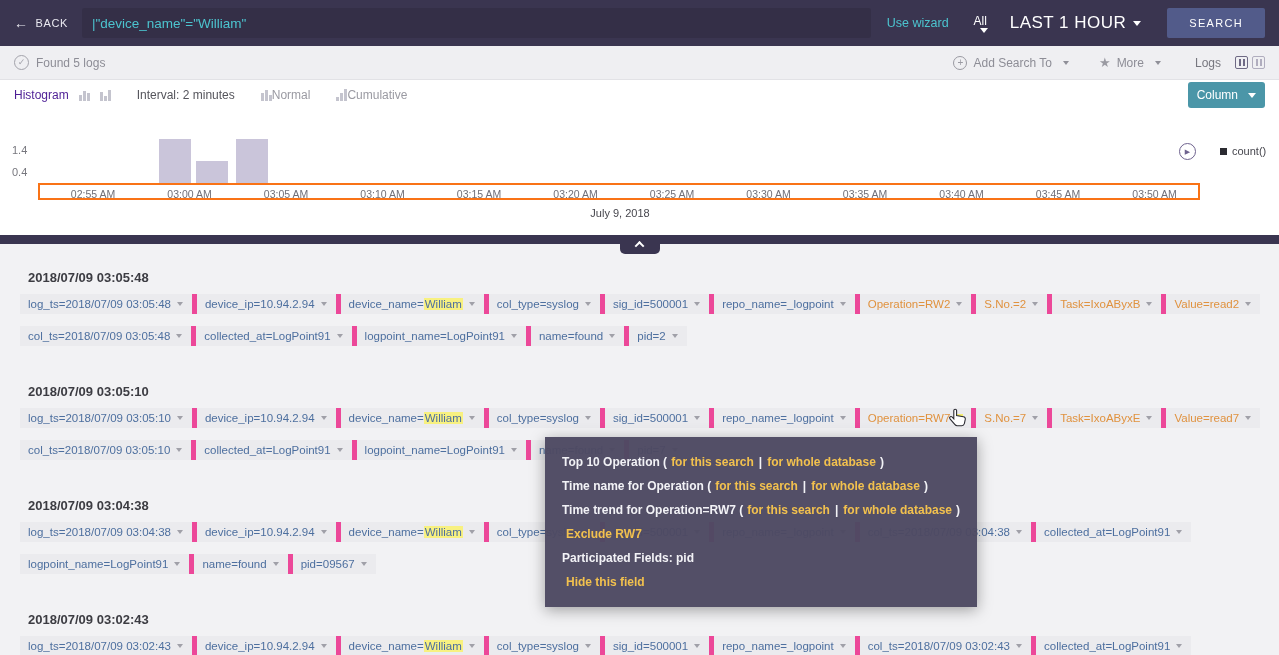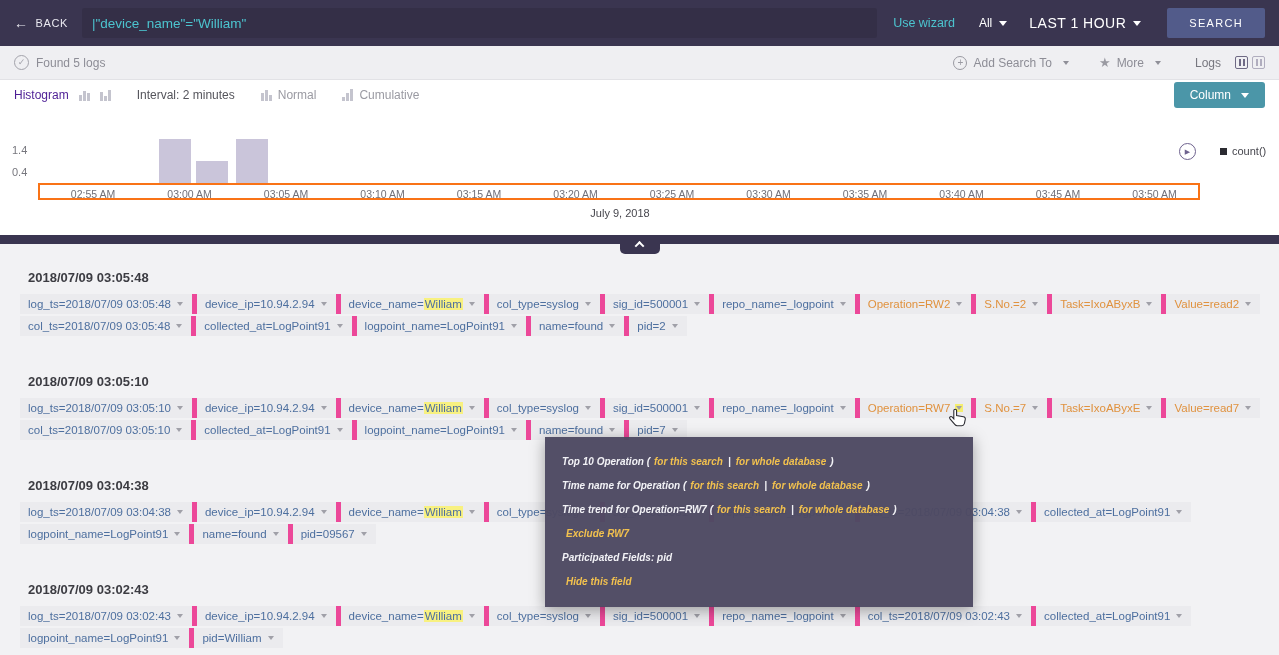--- a/index.html
+++ b/index.html
@@ -7,22 +7,22 @@
   body { font-family:"Liberation Sans", sans-serif; background:#f2f2f4; position:relative; }
   [data-interactable="true"] { cursor:pointer; }
 
   
   .topbar { height:46px; background:#3a3550; display:flex; align-items:center; padding:0 14px; }
   .back { display:flex; align-items:center; gap:7px; color:#e9e9f0; font-size:11px; letter-spacing:.6px; margin-right:14px; white-space:nowrap; }
   .back-arrow { font-size:14px; line-height:1; }
   .query { flex:1; height:30px; background:rgba(0,0,0,.10); border:none; outline:none; border-radius:2px; color:#4cc4cf; font-size:13.5px; padding:0 10px; font-family:"Liberation Sans", sans-serif; }
   .wizard { color:#4cc4cf; font-size:12.5px; margin:0 24px 0 16px; white-space:nowrap; }
   .dd { display:flex; align-items:center; color:#fff; font-size:12px; white-space:nowrap; }
-  .dd.scope { margin-right:22px; }
-  .dd.timerange { font-size:14px; letter-spacing:.5px; margin-right:26px; }
+  .dd.scope { margin-right:22px;flex-direction:column; }
+  .dd.timerange { font-size:17px; letter-spacing:.5px; margin-right:26px; }
   .tri { display:inline-block; width:0; height:0; border-left:4px solid transparent; border-right:4px solid transparent; border-top:5px solid #fff; margin-left:7px; }
   .tri.sm { border-left-width:3.5px; border-right-width:3.5px; border-top-width:4px; border-top-color:#8f8f98; margin-left:5px; }
   .search-btn { background:#525b8a; color:#fff; border:none; border-radius:2px; font-size:11px; letter-spacing:1.3px; padding:9px 22px; font-family:"Liberation Sans", sans-serif; }
 
   
   .statusbar { height:34px; background:#efeff2; border-bottom:1px solid #e2e2e6; display:flex; align-items:center; padding:0 14px; color:#8d8d96; font-size:12px; }
   .found { display:flex; align-items:center; gap:7px; }
   .check-icon { width:15px; height:15px; border:1px solid #a3a3ab; border-radius:50%; font-size:9px; line-height:13px; text-align:center; color:#a3a3ab; }
   .sb-right { margin-left:auto; display:flex; align-items:center; }
   .sb-item { display:flex; align-items:center; gap:6px; white-space:nowrap; }
@@ -35,22 +35,22 @@
   .view-icon i { position:absolute; top:2px; bottom:2px; width:2px; background:#6e6984; }
   .view-icon i:nth-child(1){ left:3px; } .view-icon i:nth-child(2){ left:7px; }
   .view-icon.dim { border-color:#b0adbe; } .view-icon.dim i{ background:#b0adbe; }
 
   
   .toolbar { height:30px; background:#fff; display:flex; align-items:center; padding:0 14px; font-size:12px; }
   .hist-title { color:#4c1d95; font-size:12px; }
   .mini-chart-icon { display:inline-flex; align-items:flex-end; gap:1px; height:12px; margin-left:10px; }
   .mini-chart-icon i { display:block; width:3px; background:#c4c4ce; }
   .interval { margin-left:26px; color:#55555c; }
-  .mode { display:flex; align-items:center; gap:6px; margin-left:26px; color:#9a9aa2; }
-  .column-btn { margin-left:auto; background:#4b96a8; color:#fff; border:none; border-radius:3px; font-size:12px; padding:6px 16px; display:flex; align-items:center; font-family:"Liberation Sans", sans-serif; }
+  .mode { display:flex; align-items:center; margin-left:26px; color:#9a9aa2; }
+  .column-btn { margin-left:auto; background:#4b96a8; color:#fff; border:none; border-radius:3px; font-size:12px; padding:6px 9px; display:flex; align-items:center; font-family:"Liberation Sans", sans-serif; }
   .column-btn .tri { margin-left:10px; }
 
   
   .chart { position:relative; height:125px; background:#fff; }
   .y-tick { position:absolute; left:12px; font-size:11px; color:#77777e; }
   .y-tick.t1 { top:34px; } .y-tick.t2 { top:56px; }
   .plot { position:absolute; left:38px; top:0; width:1162px; height:73px; }
   .bar { position:absolute; bottom:0; width:32px; }
   .x-strip { position:absolute; left:38px; top:73px; width:1162px; height:17px; border:2px solid #f97316; background:#fff; }
   .x-tick { position:absolute; top:3px; transform:translateX(-50%); font-size:10.5px; color:#6f6f78; white-space:nowrap; }
@@ -61,33 +61,33 @@
 
   
   .divider { height:9px; background:#3a3550; position:relative; z-index:5; }
   .collapse-tab { position:absolute; left:50%; transform:translateX(-50%); top:0; width:40px; height:19px; background:#3a3550; border-radius:0 0 5px 5px; display:flex; align-items:center; justify-content:center; }
   .chev-up { width:7px; height:7px; border-top:2px solid #fff; border-right:2px solid #fff; transform:rotate(-45deg) translate(-1px,1px); }
 
   
   .content { height:411px; background:#f2f2f4; padding:26px 0 12px 20px; position:relative; }
   .log-entry { margin-bottom:38px; }
   .log-ts { font-size:13px; font-weight:bold; color:#3c3c42; margin:0 0 9px 8px; }
-  .log-rows { display:flex; flex-direction:column; align-items:flex-start; gap:2px; }
+  .log-rows { display:flex; flex-direction:column; align-items:flex-start; gap:12px; }
   .field-row { display:inline-flex; background:#ebebee; white-space:nowrap; }
   .chip { display:inline-flex; align-items:center; height:20px; padding:0 8px; font-size:11.5px; color:#4d6f9f; }
   .chip + .chip { border-left:5px solid #ec4899; }
   .chip.orange { color:#e0923f; }
   .fval.hl { background:#f8f180; padding:0 1px; }
   .caret-wrap { display:inline-flex; align-items:center; margin-left:5px; padding:2px 1px; }
   .caret-wrap.chl { background:#f5ee6e; }
   .caret { width:0; height:0; border-left:3.5px solid transparent; border-right:3.5px solid transparent; border-top:4px solid #a0a0a8; }
 
   
   .popup { position:absolute; left:545px; top:437px; min-width:428px; width:max-content; background:rgba(77,73,98,.97); box-shadow:0 3px 14px rgba(0,0,0,.35); padding:13px 17px; z-index:20; }
-  .popup-item { line-height:24px; font-size:10px; font-weight:bold; color:#f2f2f6; white-space:nowrap;font-style:italic; }
+  .popup-item { line-height:24px; font-size:12px; font-weight:bold; color:#f2f2f6; white-space:nowrap; }
   .plink { color:#f2c14e; margin:0 4px; }
   .psep { margin:0 1px; }
 
   
   .cursor { position:absolute; left:948px; top:408px; z-index:30; }
 </style>
 </head>
 <body>
 
 <div class="topbar" data-interactable="false">

